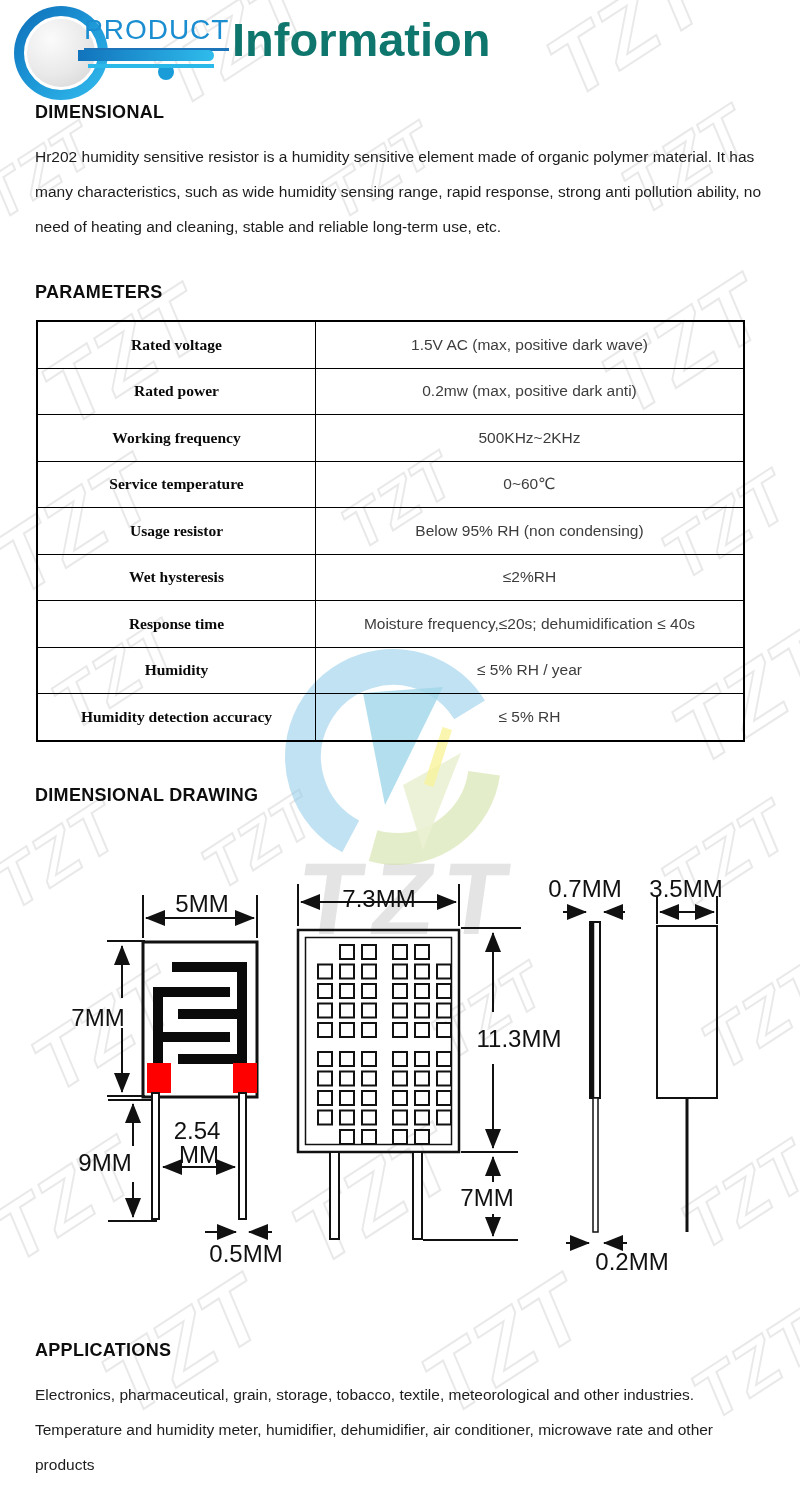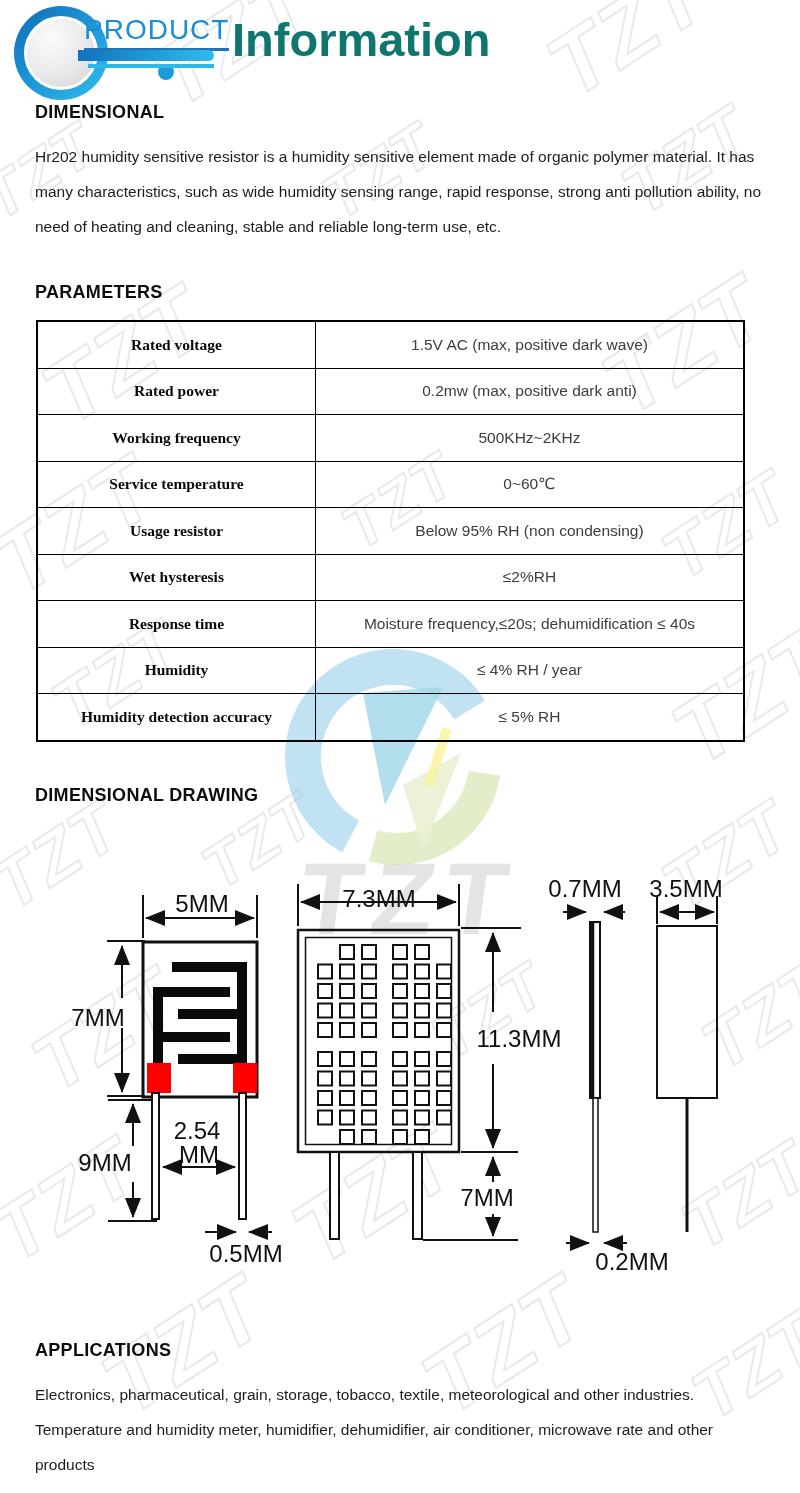--- a/index.html
+++ b/index.html
@@ -135,21 +135,21 @@
       <tr>
           <td class="plabel">Wet hysteresis</td>
           <td class="pvalue">≤2%RH</td>
         </tr>
       <tr>
           <td class="plabel">Response time</td>
           <td class="pvalue">Moisture frequency,≤20s; dehumidification ≤ 40s</td>
         </tr>
       <tr>
           <td class="plabel">Humidity</td>
-          <td class="pvalue">≤ 4% RH / year</td>
+          <td class="pvalue">≤ 5% RH / year</td>
         </tr>
       <tr>
           <td class="plabel">Humidity detection accuracy</td>
           <td class="pvalue">≤ 5% RH</td>
         </tr>
     </tbody>
   </table>
 
   <div class="h-section" style="top:785px">DIMENSIONAL DRAWING</div>
 

